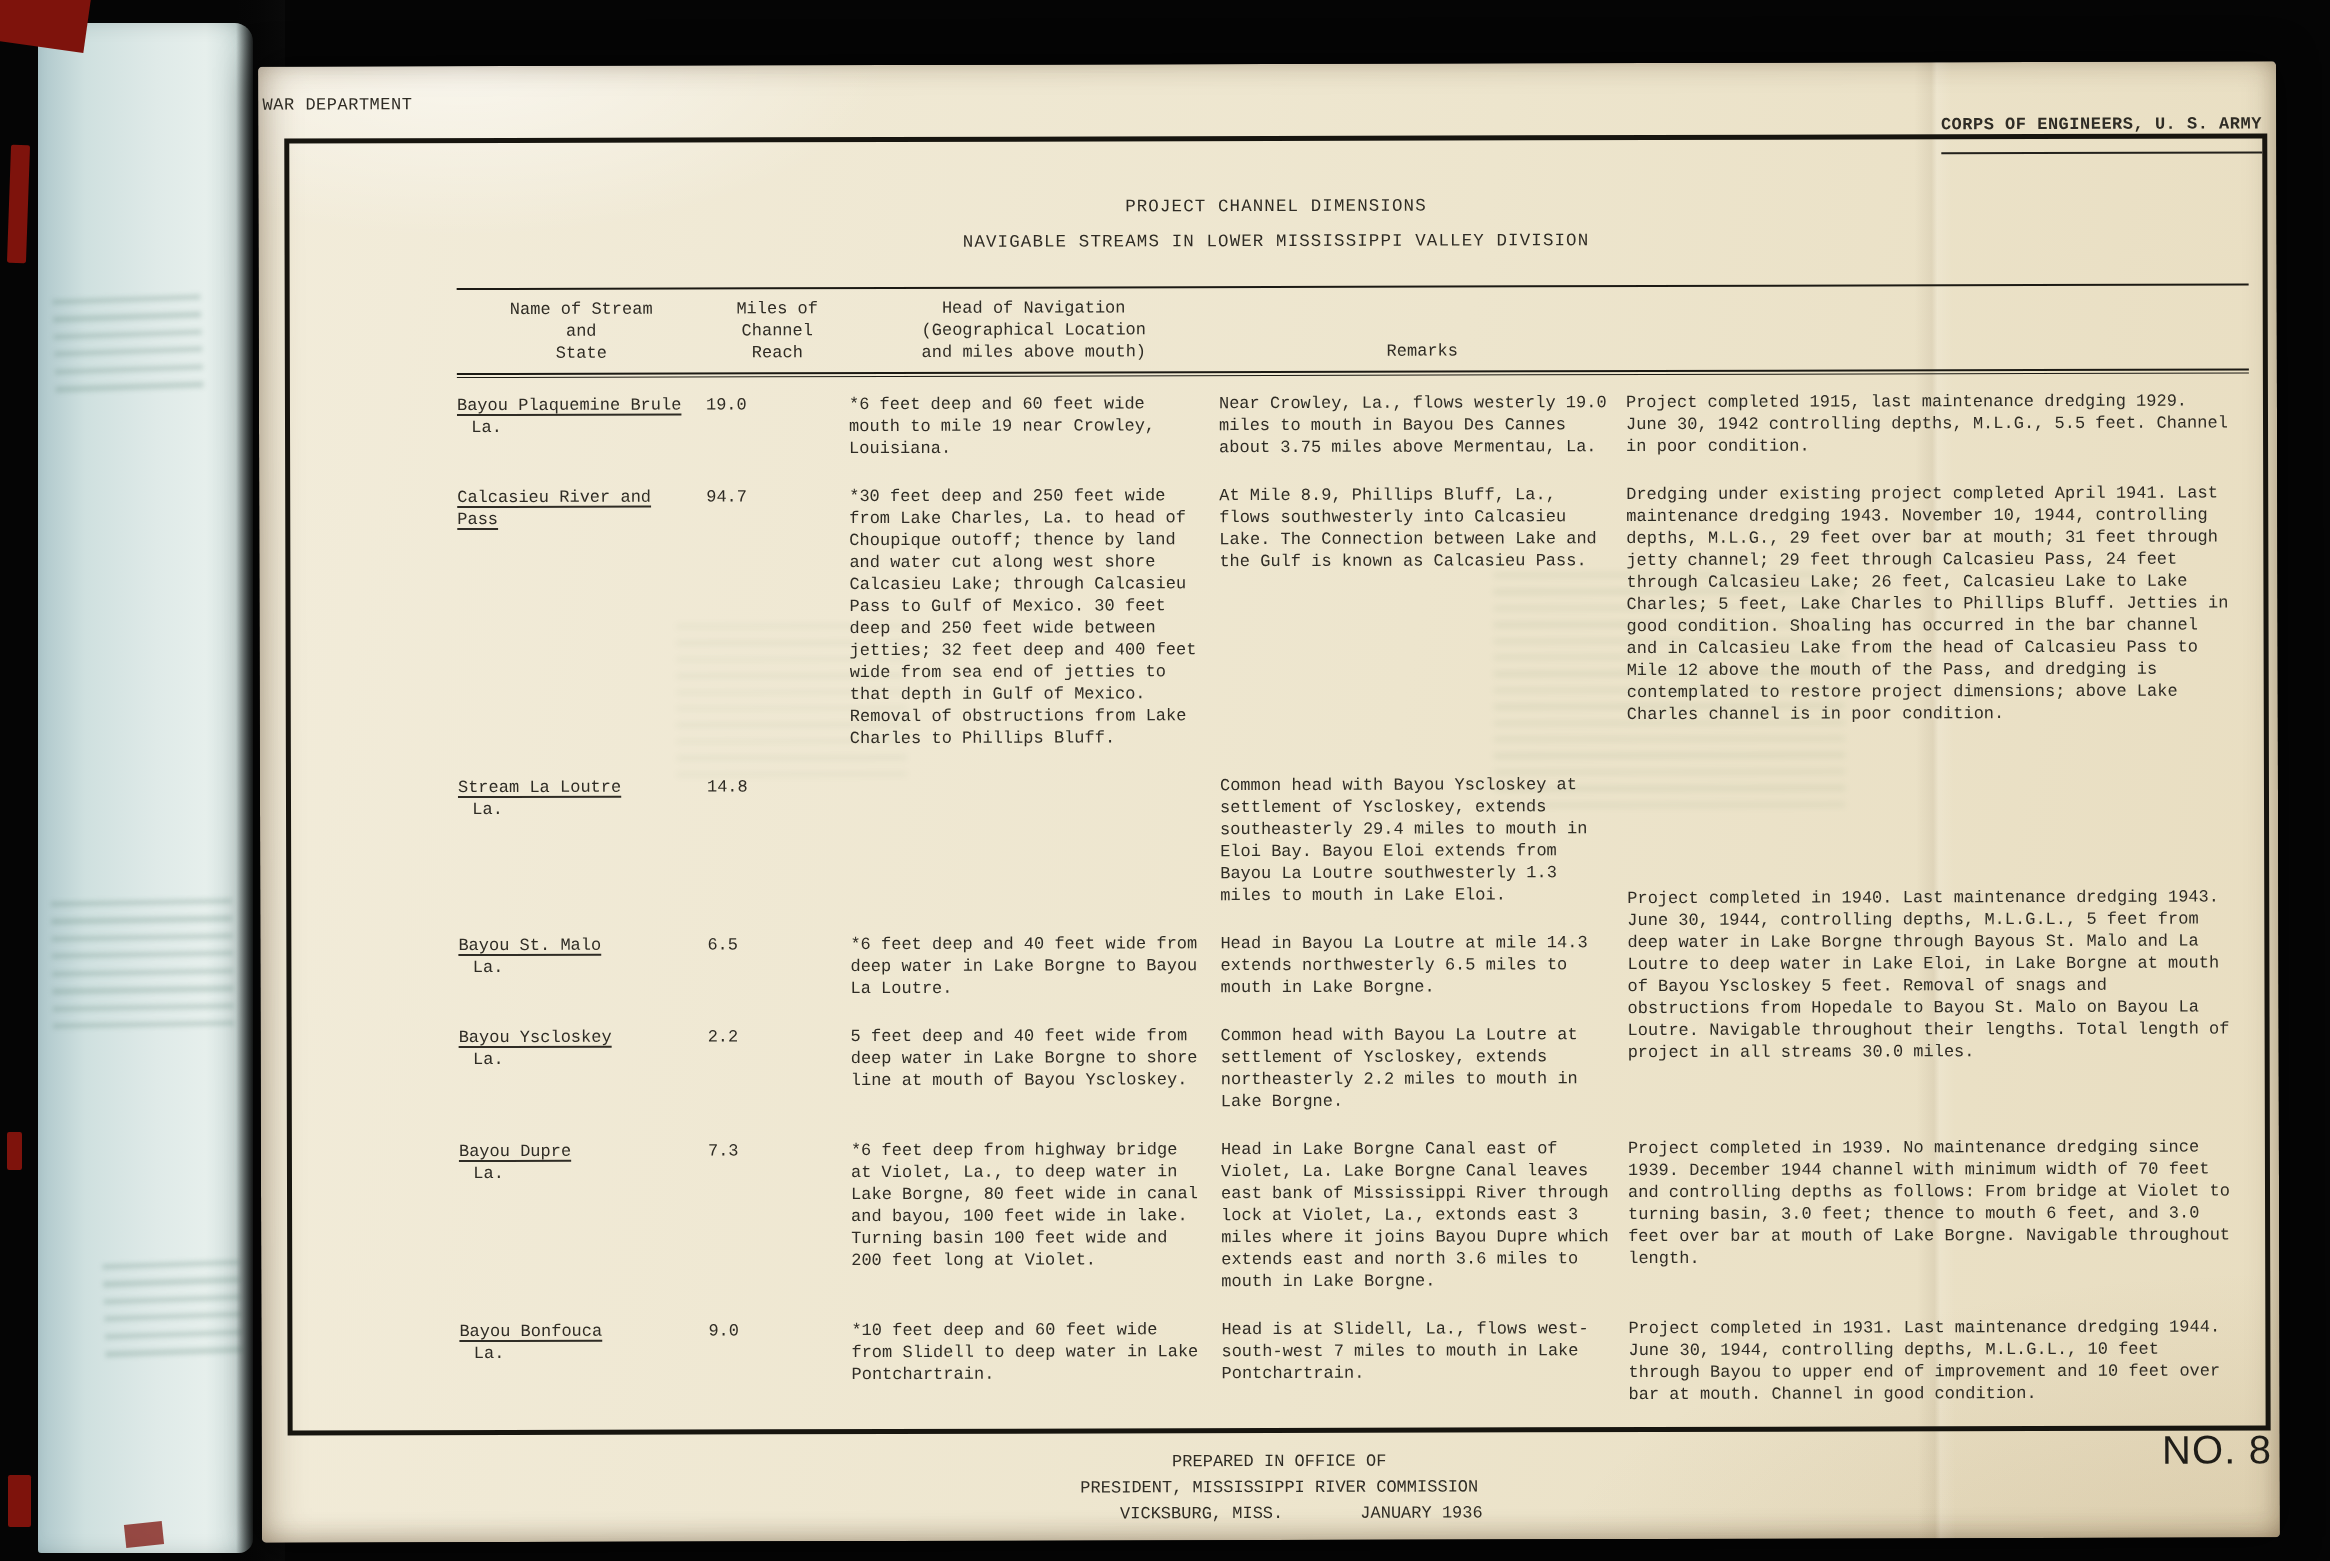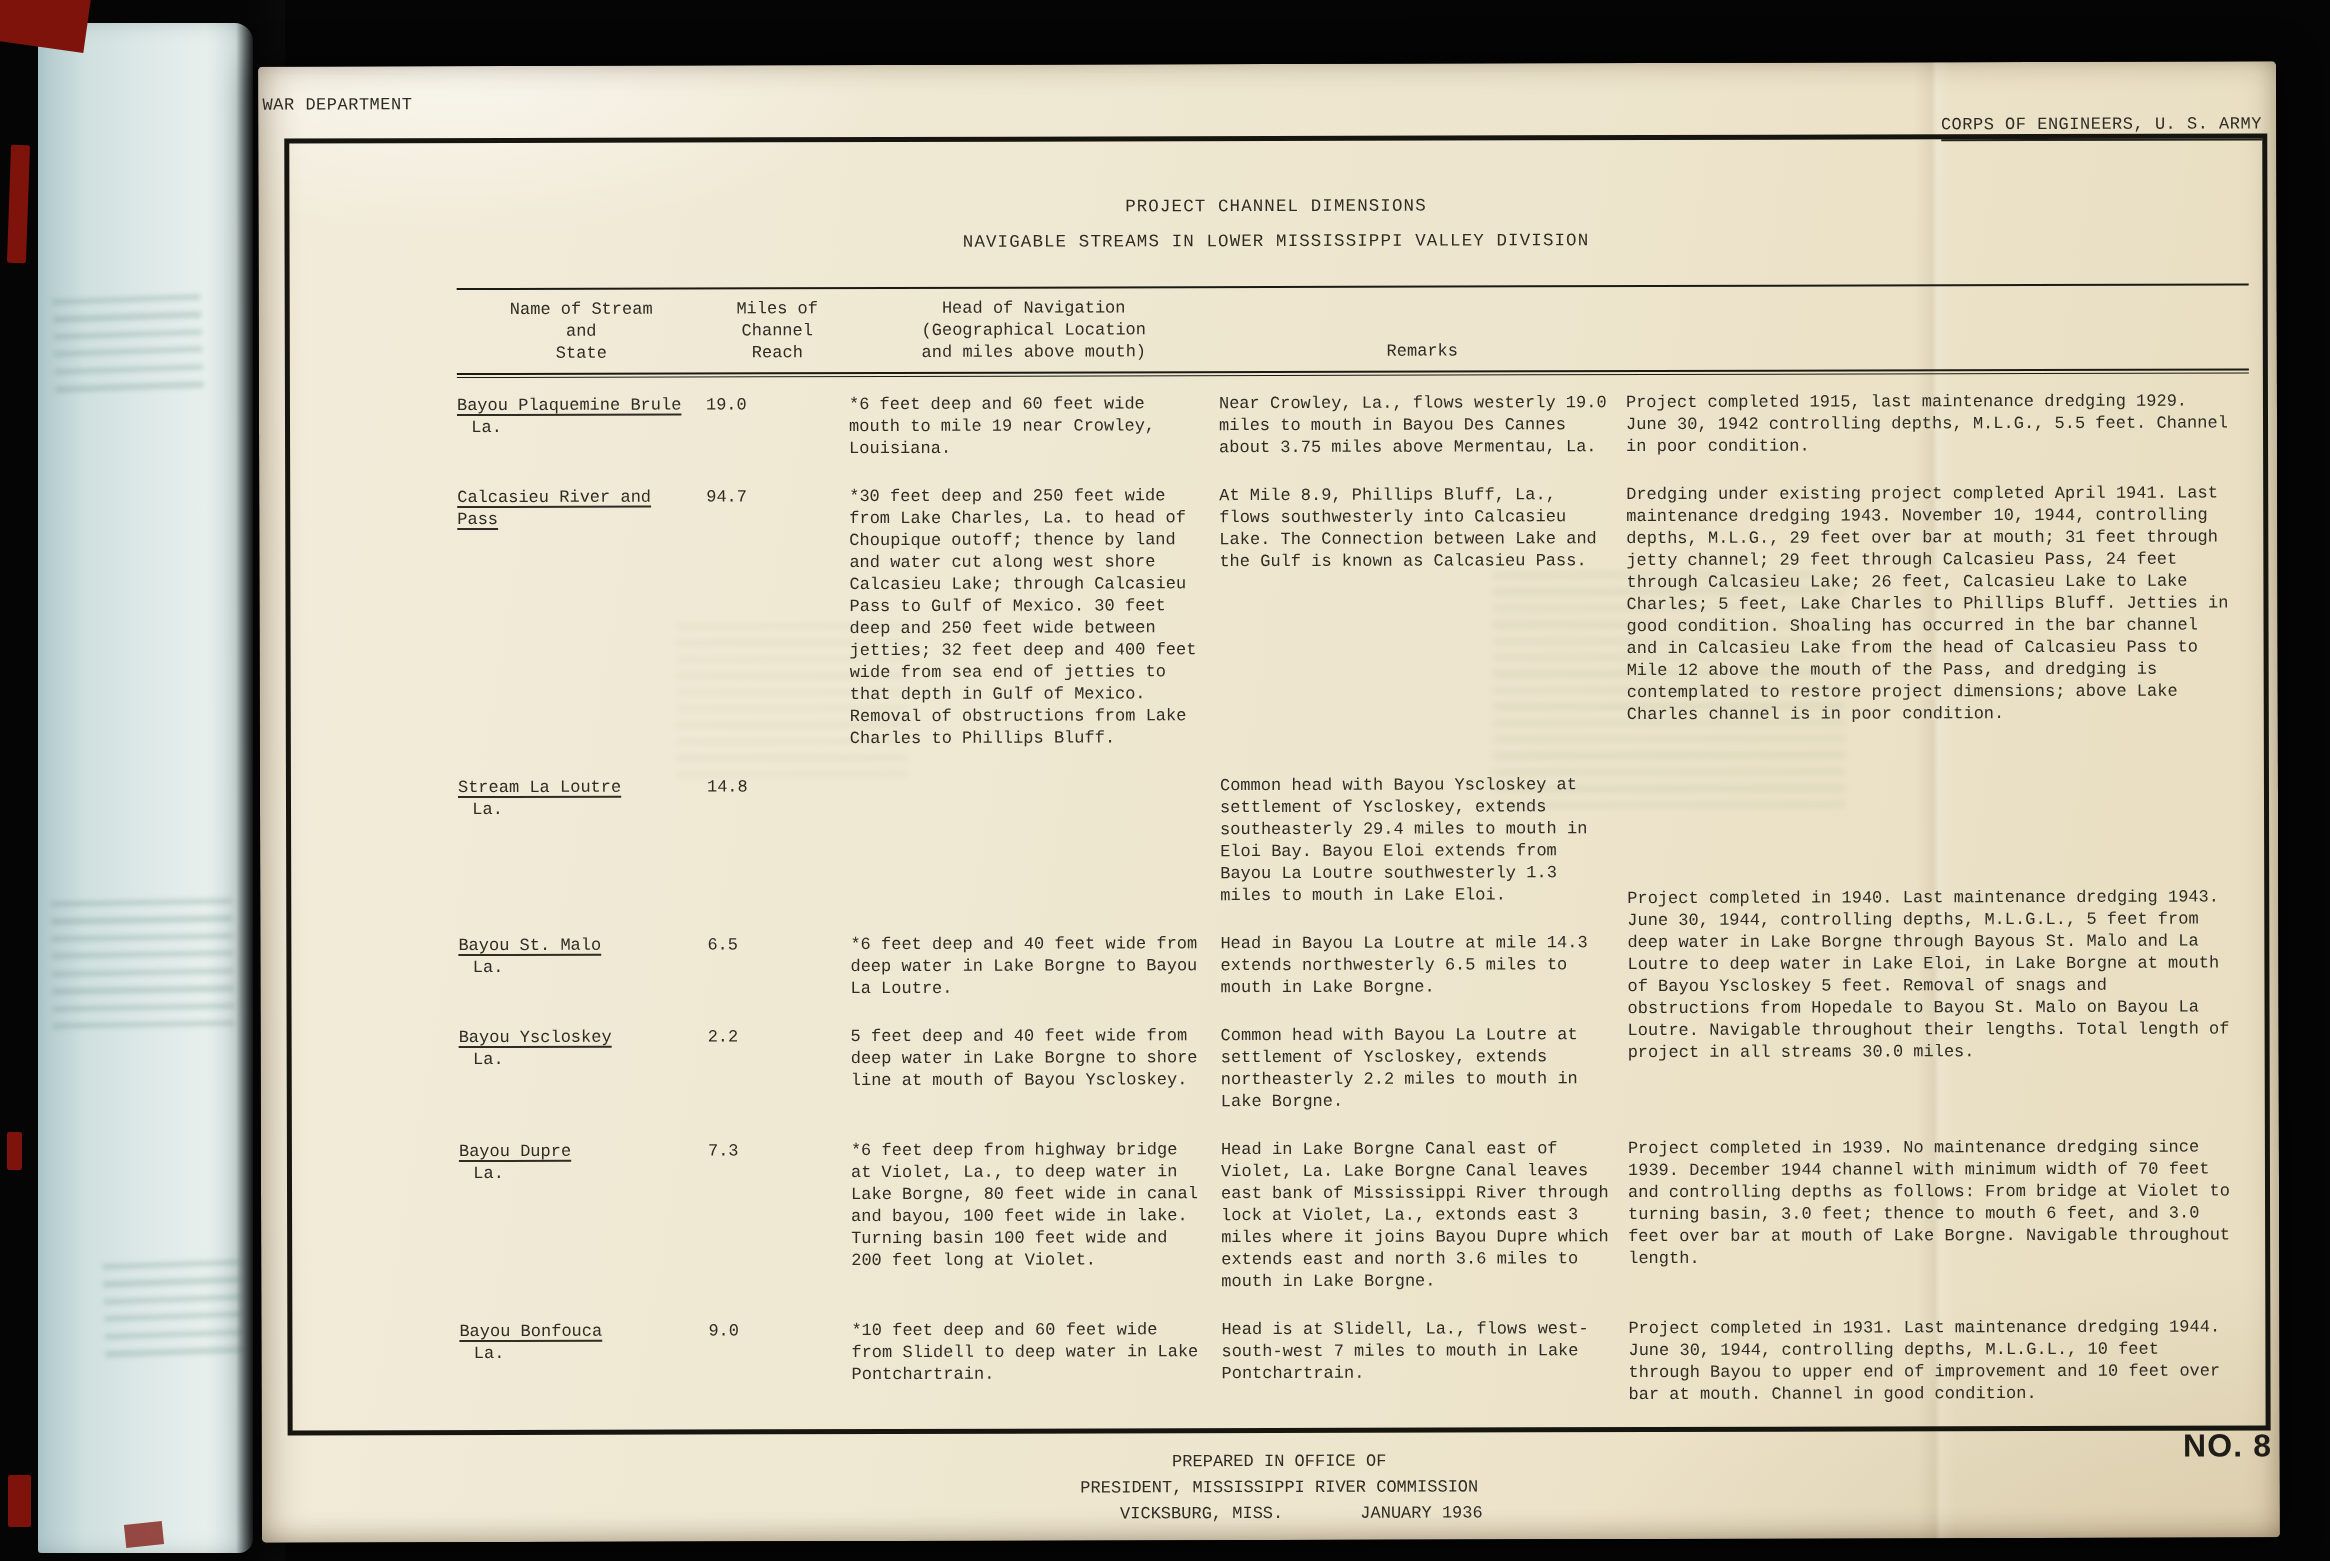--- a/index.html
+++ b/index.html
@@ -56,21 +56,21 @@
   .ghost {
     position:absolute; filter:blur(3.3px); opacity:.18; pointer-events:none;
     background:repeating-linear-gradient(180deg, rgba(110,140,100,0.7) 0 4.4px, transparent 4.4px 16.4px);
   }
   .ghost.g1 { left:1234px; top:510px; width:351px; height:236px; }
   .ghost.g2 { left:417px; top:559px; width:230px; height:164px; opacity:.12; }
   
   .war-dept { position:absolute; left:4.4px; top:28.5px; font-size:17px; letter-spacing:0.5px; }
   .corps {
     position:absolute; right:14.3px; top:53px; font-size:17px; letter-spacing:0.5px;
-    border-bottom:2.2px solid #23211c; padding-bottom:5px;
+    border-bottom:2.2px solid #23211c; padding-bottom:18px;font-weight:bold;
   }
   
   .frame {
     position:absolute; left:26px; top:72px; width:1983px; height:1297px;
     border:5px solid #17150f; overflow:hidden;
   }
   .title { margin-top:55px; text-align:center; font-size:17.5px; letter-spacing:1.1px; }
   .subtitle { margin-top:15.4px; text-align:center; font-size:17.5px; letter-spacing:1.1px; }
   
   .table { margin:35px 0 0 167px; width:1792px; font-size:17px; line-height:22px; }
@@ -91,21 +91,21 @@
   .c1{grid-column:1} .c2{grid-column:2} .c3{grid-column:3} .c4{grid-column:4} .c5{grid-column:5}
   .nm { text-decoration:underline; text-underline-offset:4.4px; text-decoration-thickness:1.6px; }
   .st { display:block; padding-left:14.3px; text-underline-offset:4.4px; text-decoration-thickness:1.6px; }
   .shared { grid-row:3 / span 3; grid-column:5; padding-top:114px; }
   
   .footer { position:absolute; left:26px; top:1385px; width:1983px; text-align:center; font-size:17px; line-height:26px; }
   .f3 { display:inline-flex; gap:77px;margin-left:44px; }
   .pageno {
     position:absolute; right:7.7px; top:1366px;
     font-family:"Liberation Sans","DejaVu Sans",sans-serif;
-    font-size:32px; font-weight:bold; letter-spacing:1.1px; color:#1f1d18;
+    font-size:40px; font-weight:normal; letter-spacing:1.1px; color:#1f1d18;
   }
 </style>
 </head>
 <body>
 
 <div class="scan">
 
   <div class="left-page">
     <div class="smudge s1"></div>
     <div class="smudge s2"></div>

